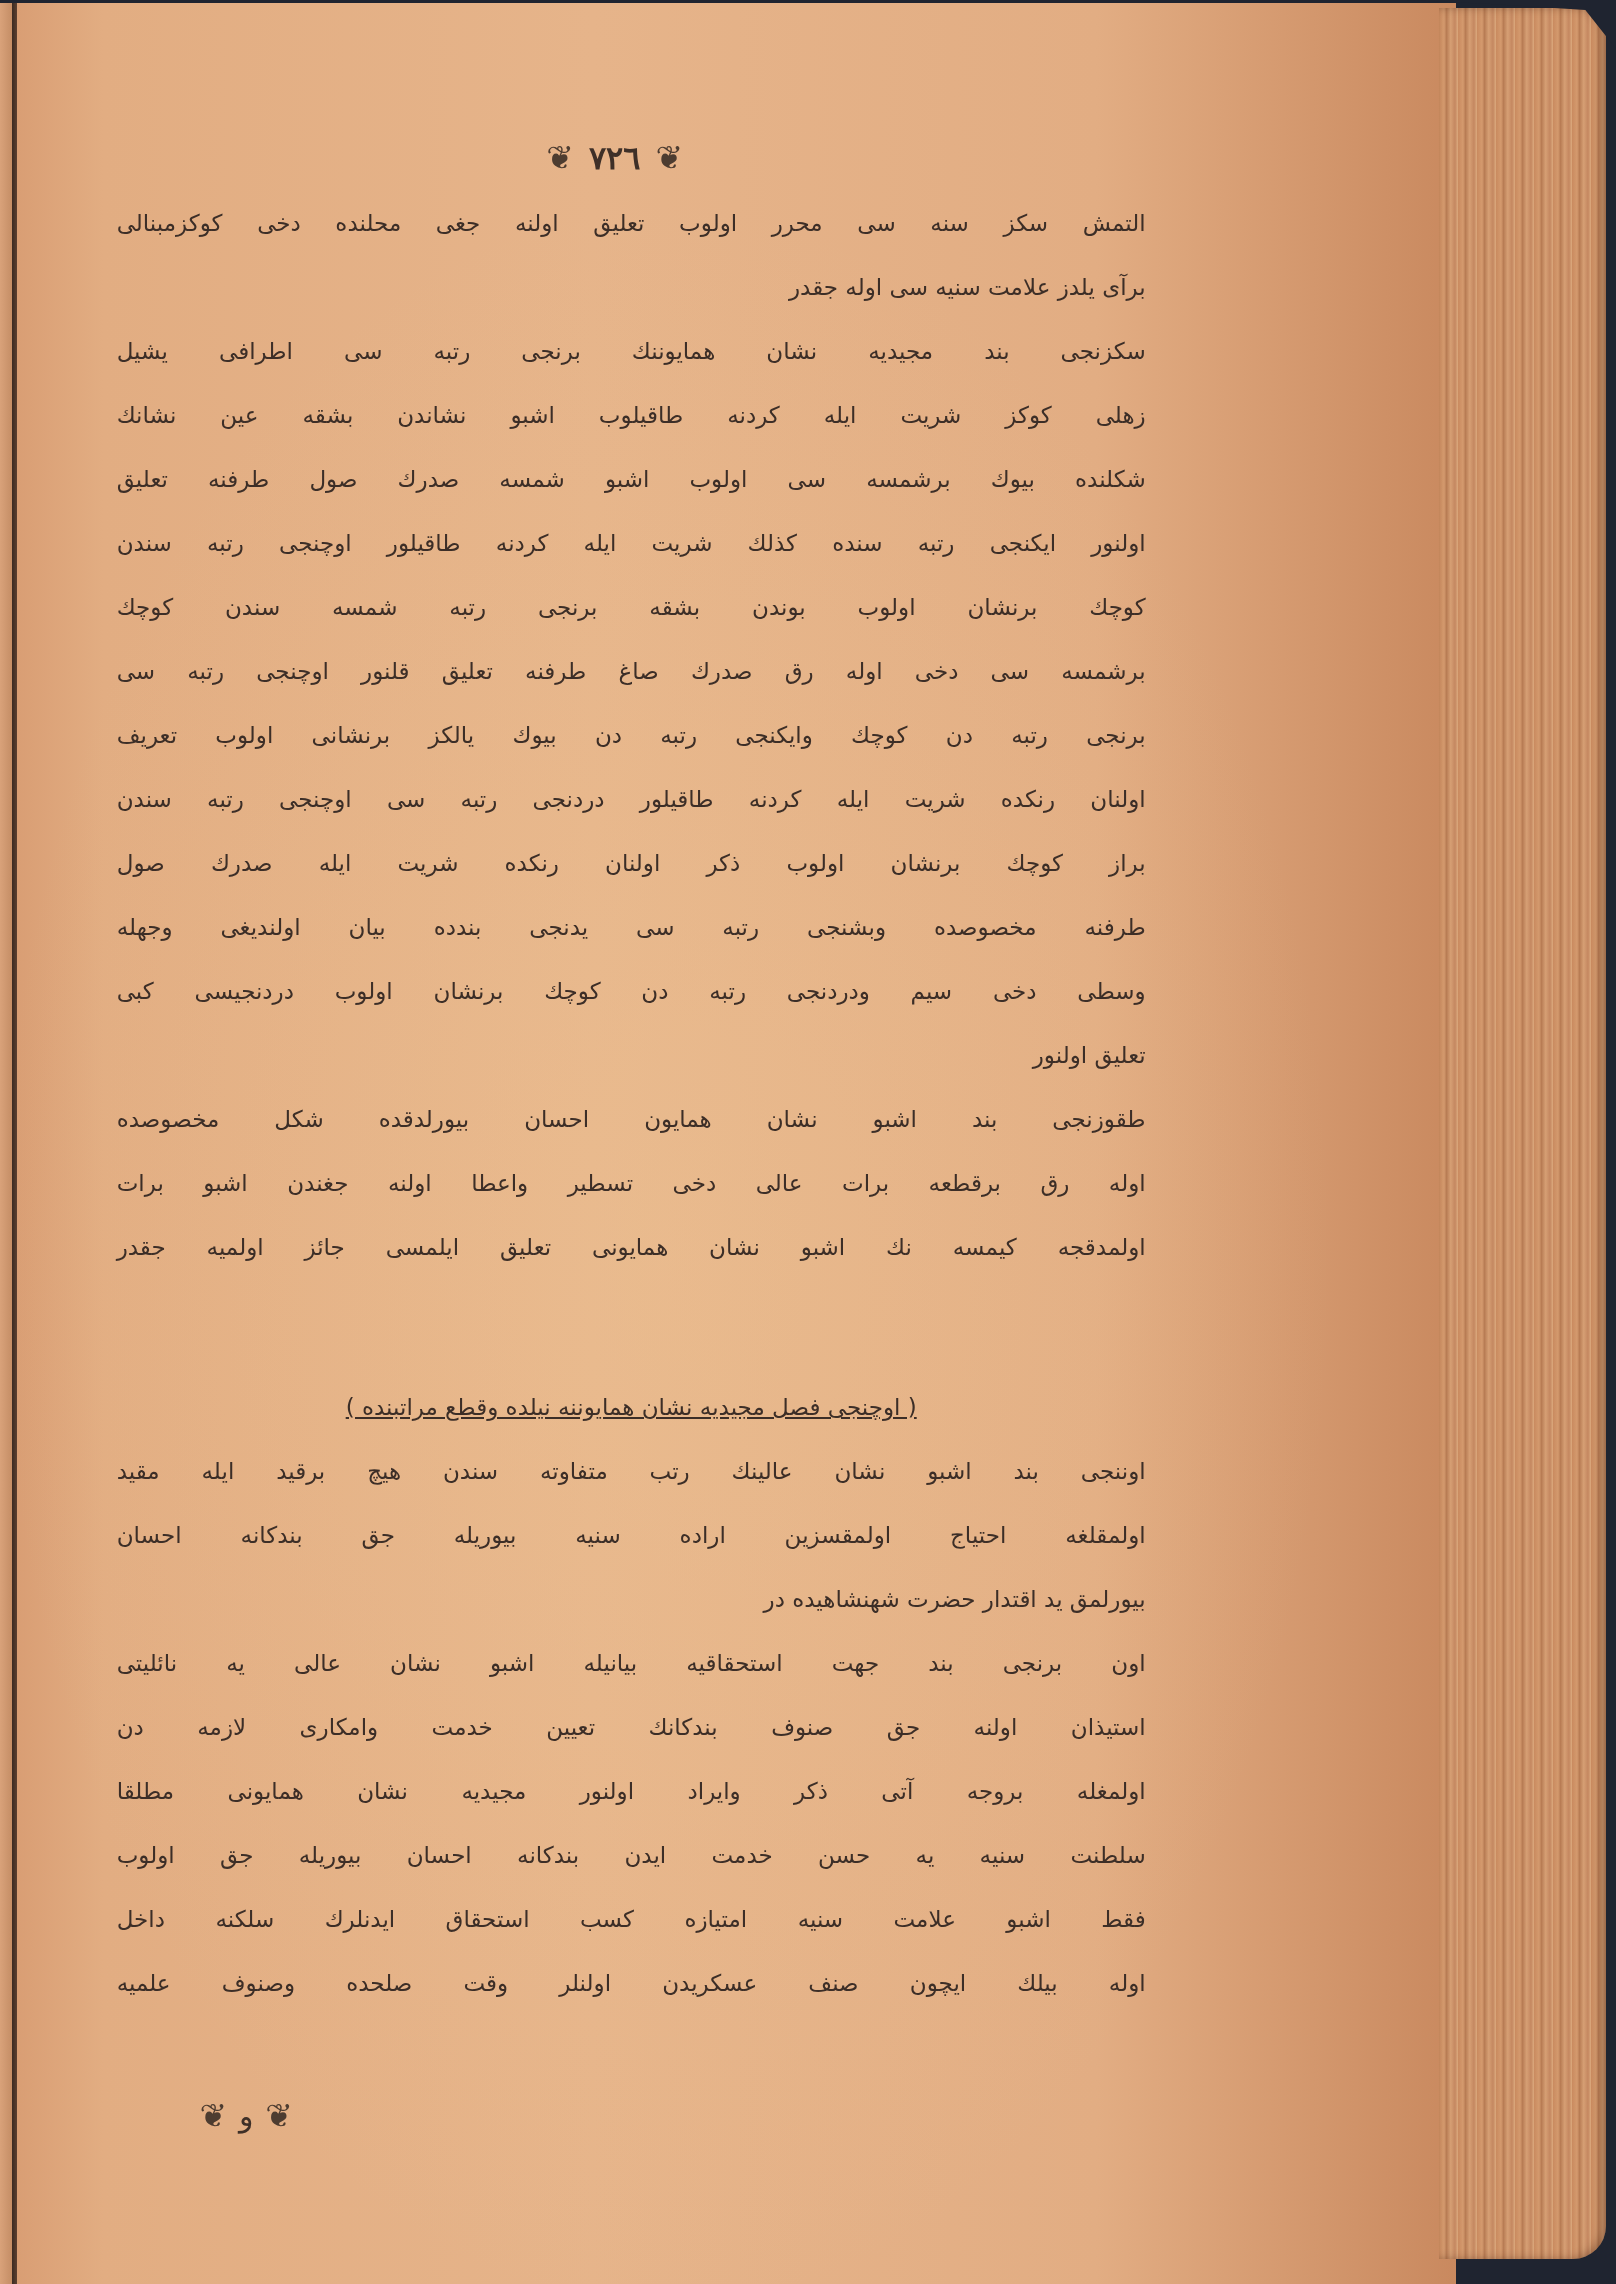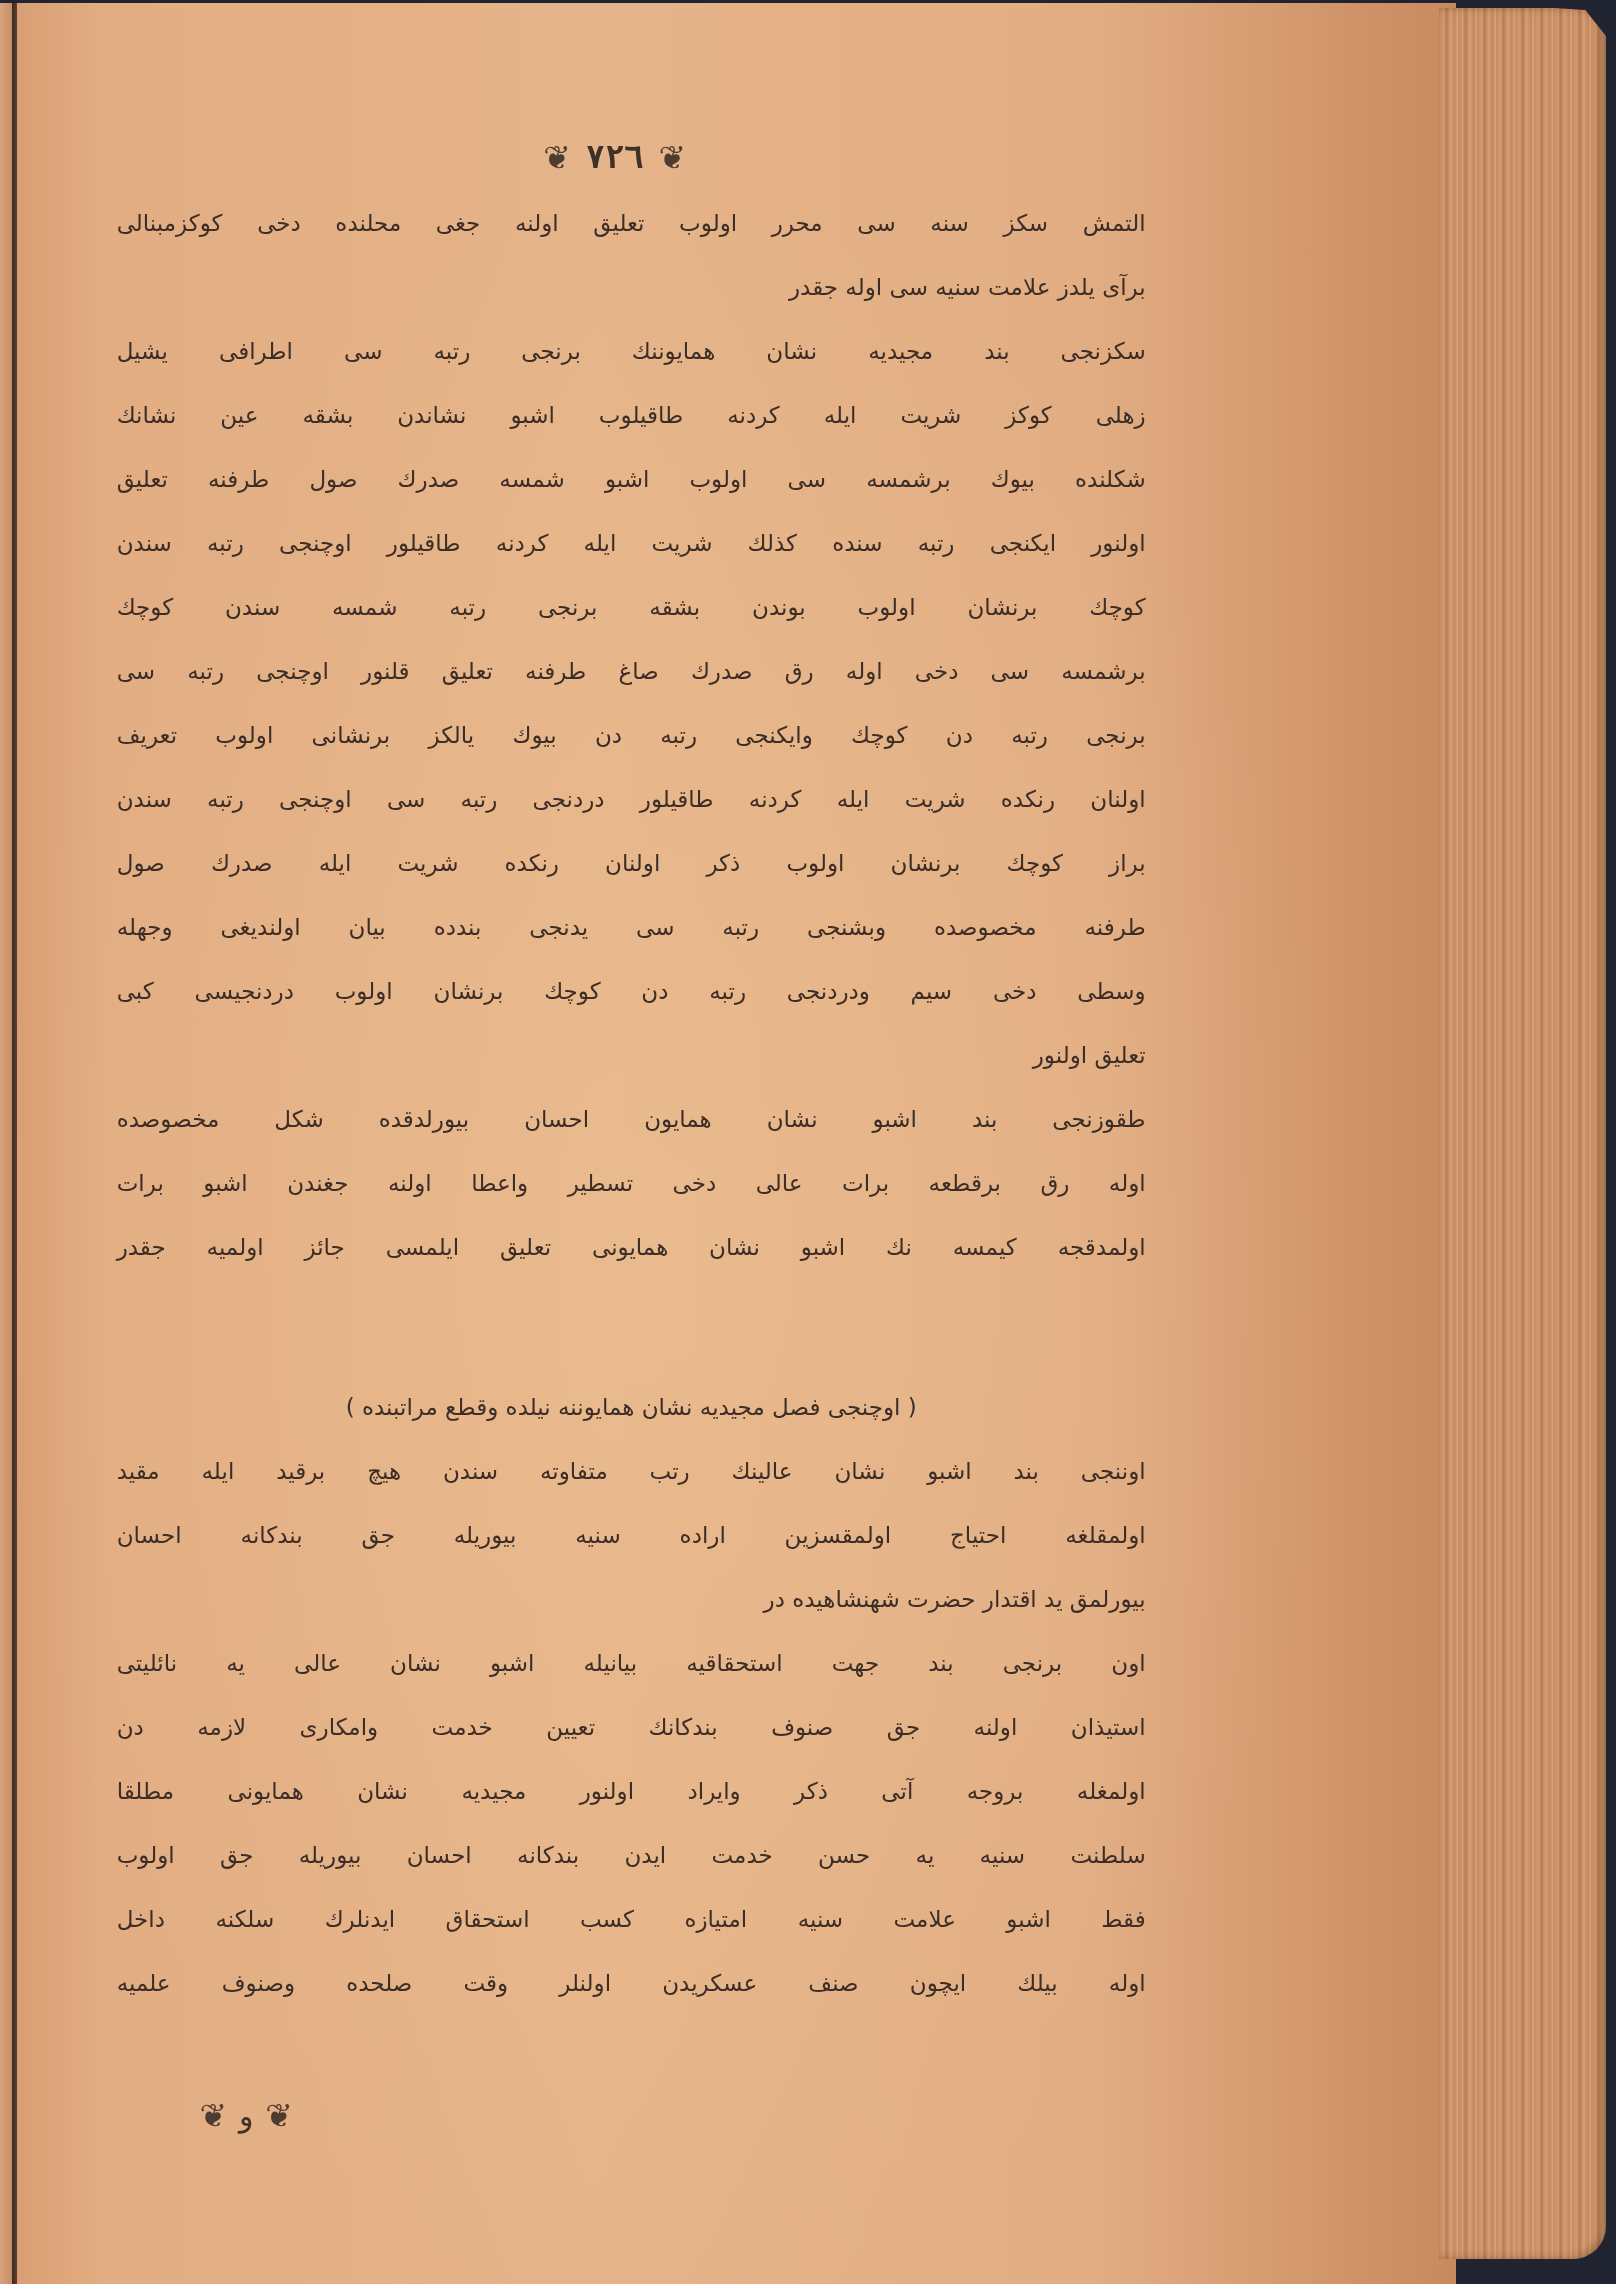--- a/index.html
+++ b/index.html
@@ -81,21 +81,21 @@
     justify-content: center;
     gap: 15px;
     color: #4a3a30;
   }
   .ornament {
     font-size: 33px;
     line-height: 1;
     color: #4d3c30;
   }
   .page-number {
-    font-family: Liberation Mono, monospace;
+    font-family: Liberation Serif, serif;
     font-size: 32px;
     font-weight: bold;
     color: #3f3028;
   }
   .text-block {
     position: absolute;
     left: 100px;
     top: 188px;
     width: 1029px;
     direction: rtl;
@@ -109,20 +109,21 @@
     white-space: nowrap;
     text-align: justify;
     text-align-last: justify;
   }
   .line.short {
     text-align-last: right;
   }
   .line.center {
     text-align: left;
     text-align-last: center;
+    text-decoration: underline;
   }
   .gap {
     height: 96px;
   }
   .footer-ornament {
     position: absolute;
     left: 167px;
     top: 2083px;
     width: 125px;
     height: 59px;

